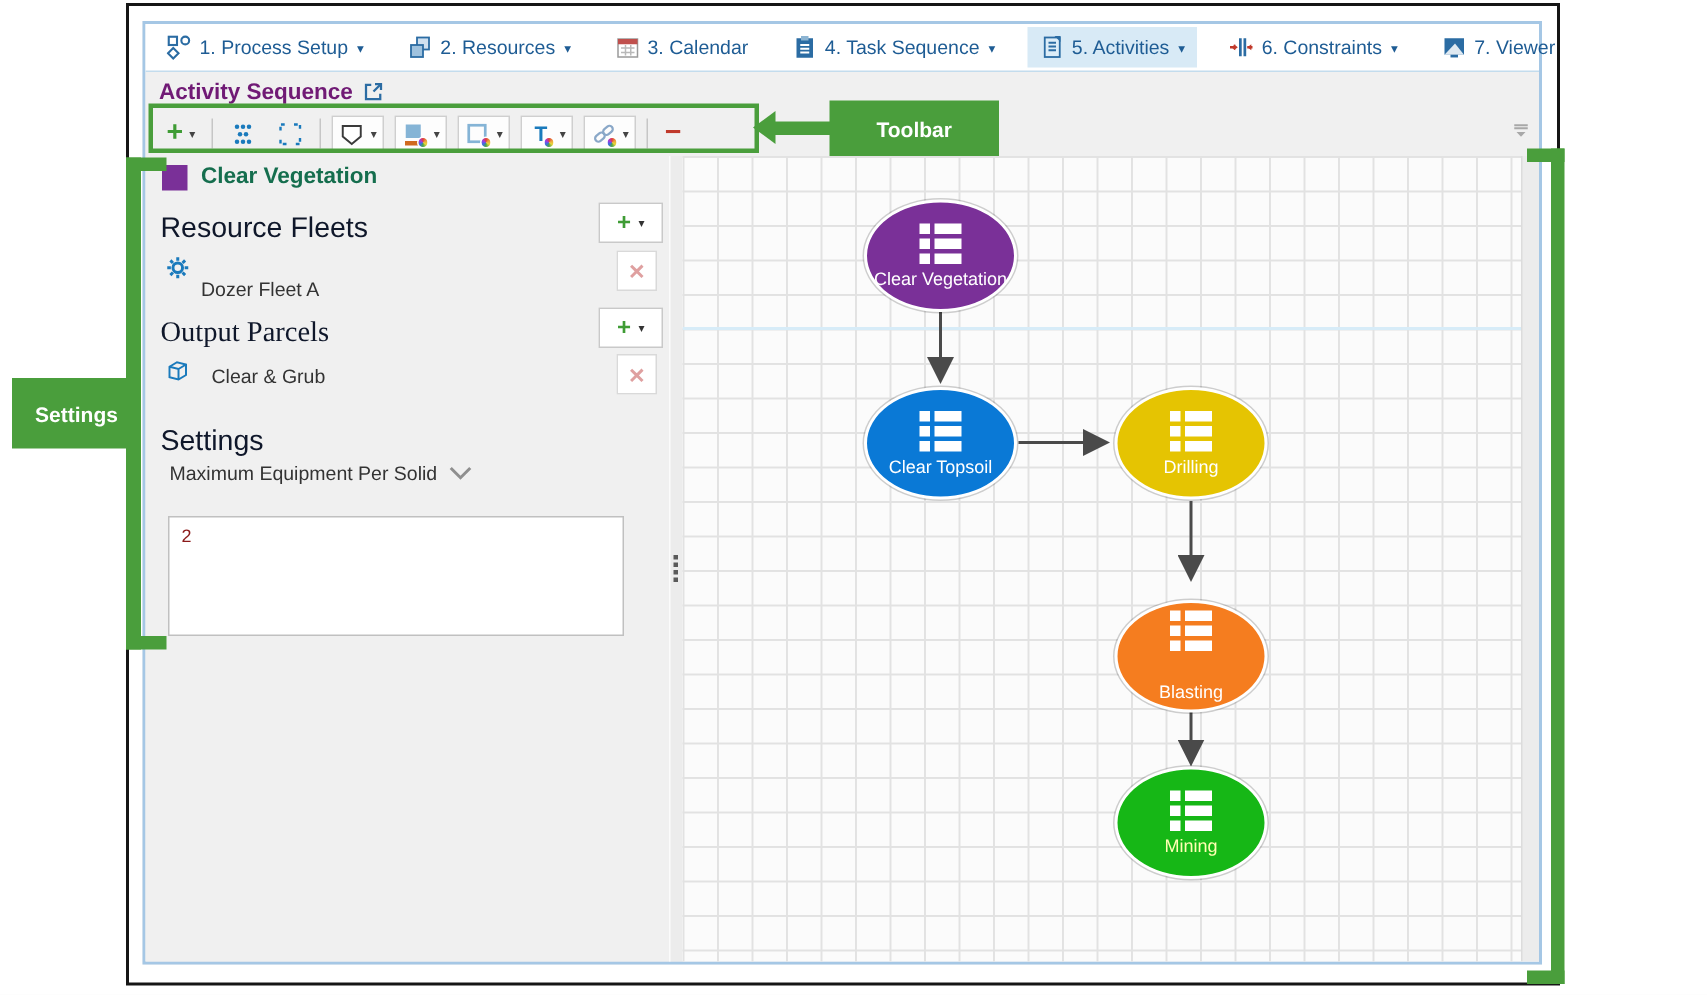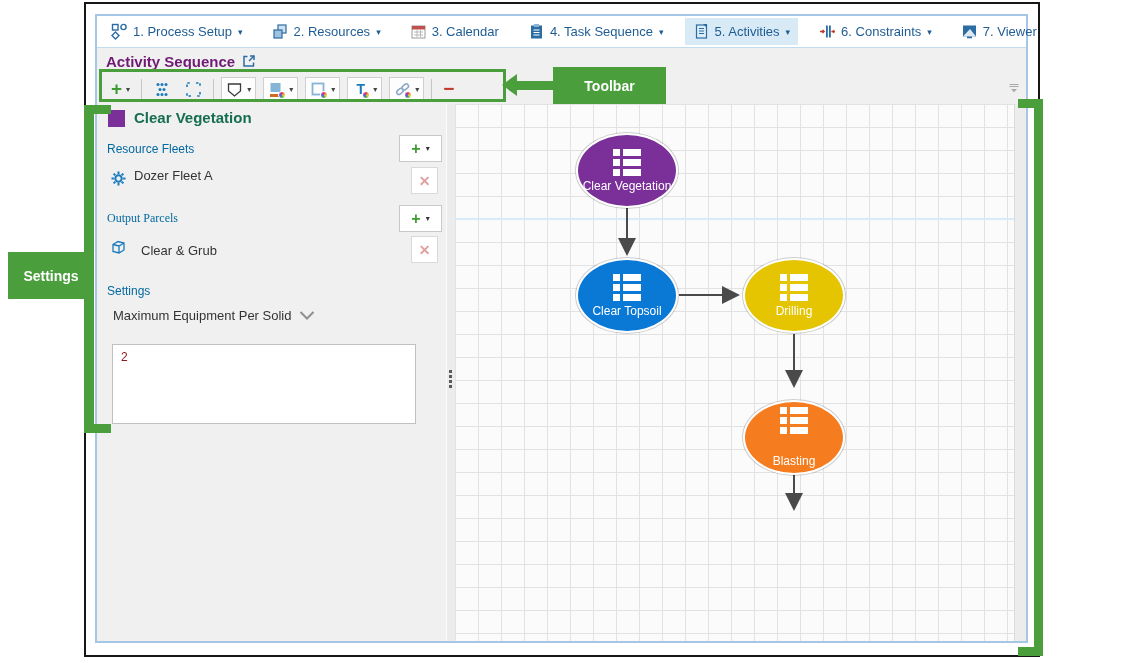--- a/index.html
+++ b/index.html
@@ -47,21 +47,21 @@
 
   .workspace { flex:1; position:relative; background-color:#fbfbfb;
     background-image: linear-gradient(#e2e2e2 1px, transparent 1px), linear-gradient(90deg, #e2e2e2 1px, transparent 1px);
     background-size:23px 23px; overflow:hidden; }
   .hl-line { position:absolute; left:0; right:12px; top:114px; height:2px; background:#d7ecf8; }
   .vscroll { position:absolute; right:0; top:0; bottom:0; width:12px; background:#ececec; border-left:1px solid #dcdcdc; }
 
   
   .swatch { position:absolute; left:11px; top:6px; width:17px; height:17px; background:#7a3098; }
   .ptitle { position:absolute; left:37px; top:5px; font-size:15px; font-weight:bold; color:#156e4e; }
-  .plabel { position:absolute; font-size:12px; color:#0369a1; }
+  .plabel { position:absolute; font-size:19px; color:#0f172a; }
   .prow-text { position:absolute; font-size:13px; color:#333; }
   .addbtn { position:absolute; width:43px; height:27px; background:#fff; border:1px solid #c9c9c9; display:flex; align-items:center; justify-content:center; gap:5px; }
   .addbtn .plus { color:#3f9c35; font-size:16px; font-weight:bold; line-height:14px; }
   .addbtn .car { font-size:8px; color:#333; }
   .xbtn { position:absolute; width:27px; height:27px; background:#fff; border:1px solid #d9d9d9; display:flex; align-items:center; justify-content:center; color:#dfa0a0; font-size:14px; font-weight:bold; }
   .picon { position:absolute; width:17px; height:17px; display:inline-flex; }
   .ddrow { position:absolute; left:16px; top:204px; display:flex; align-items:center; gap:8px; font-size:13px; color:#333; }
   .valuebox { position:absolute; left:15px; top:240px; width:304px; height:80px; background:#fff; border:1px solid #c0c0c0; padding:5px 8px; font-size:12px; color:#8b1a1a; }
 
   
@@ -285,21 +285,21 @@
           </div>
 
           <span class="picon" style="left:13px; top:66px;">
             <svg viewBox="0 0 17 17">
                 <g stroke="#1a7abc" stroke-width="2">
                   <circle cx="8.5" cy="8.5" r="3.2" fill="none"></circle>
                   <path d="M8.5 1.5 v2.4 M8.5 13.1 v2.4 M1.5 8.5 h2.4 M13.1 8.5 h2.4 M3.6 3.6 l1.7 1.7 M11.7 11.7 l1.7 1.7 M13.4 3.6 l-1.7 1.7 M5.3 11.7 l-1.7 1.7"></path>
                 </g>
               </svg>
           </span>
-          <div class="prow-text" style="left:37px; top:64px;">Dozer Fleet A</div>
+          <div class="prow-text" style="left:37px; top:81px;">Dozer Fleet A</div>
           <div class="xbtn" style="left:314px; top:63px;">
             <span>✕</span>
           </div>
 
           <div class="plabel" style="left:10px; top:107px;font-family:Liberation Serif, serif;">Output Parcels</div>
           <div class="addbtn" style="left:302px; top:101px;">
             <span class="plus">+</span>
             <span class="car">▾</span>
           </div>
 
@@ -415,20 +415,37 @@
                   <i class="bar"></i>
                 </span>
               <span class="nrow">
                   <i class="sq"></i>
                   <i class="bar"></i>
                 </span>
             </span>
             <span class="lbl">Blasting</span>
           </div>
 
+          <div class="node n-green" style="left:288px; top:407px;">
+            <span class="nlist">
+              <span class="nrow">
+                  <i class="sq"></i>
+                  <i class="bar"></i>
+                </span>
+              <span class="nrow">
+                  <i class="sq"></i>
+                  <i class="bar"></i>
+                </span>
+              <span class="nrow">
+                  <i class="sq"></i>
+                  <i class="bar"></i>
+                </span>
+            </span>
+            <span class="lbl">Mining</span>
+          </div>
 
           <div class="vscroll"></div>
         </div>
       </div>
 
     </div>
   </div>
 
   <div class="ann ann-box" style="left:99px; top:69px; width:407px; height:33px;"></div>
   <div class="ann arrow-head" style="left:502px; top:74px;"></div>

